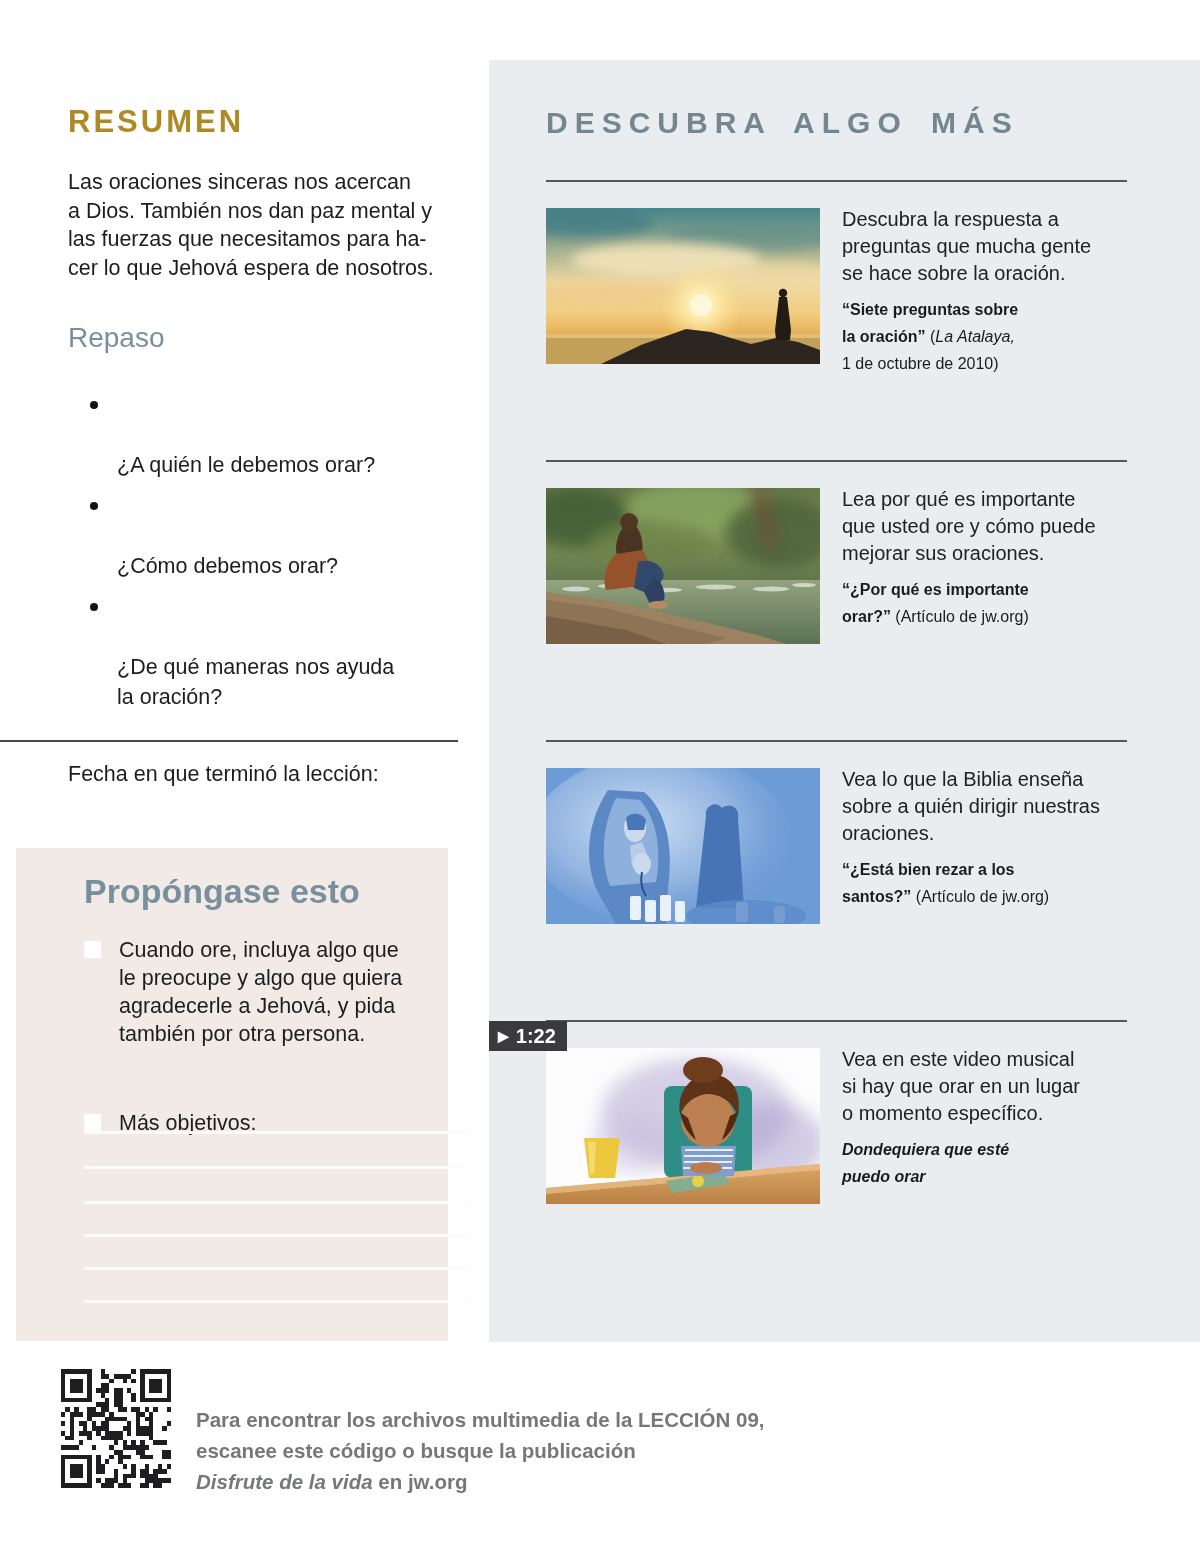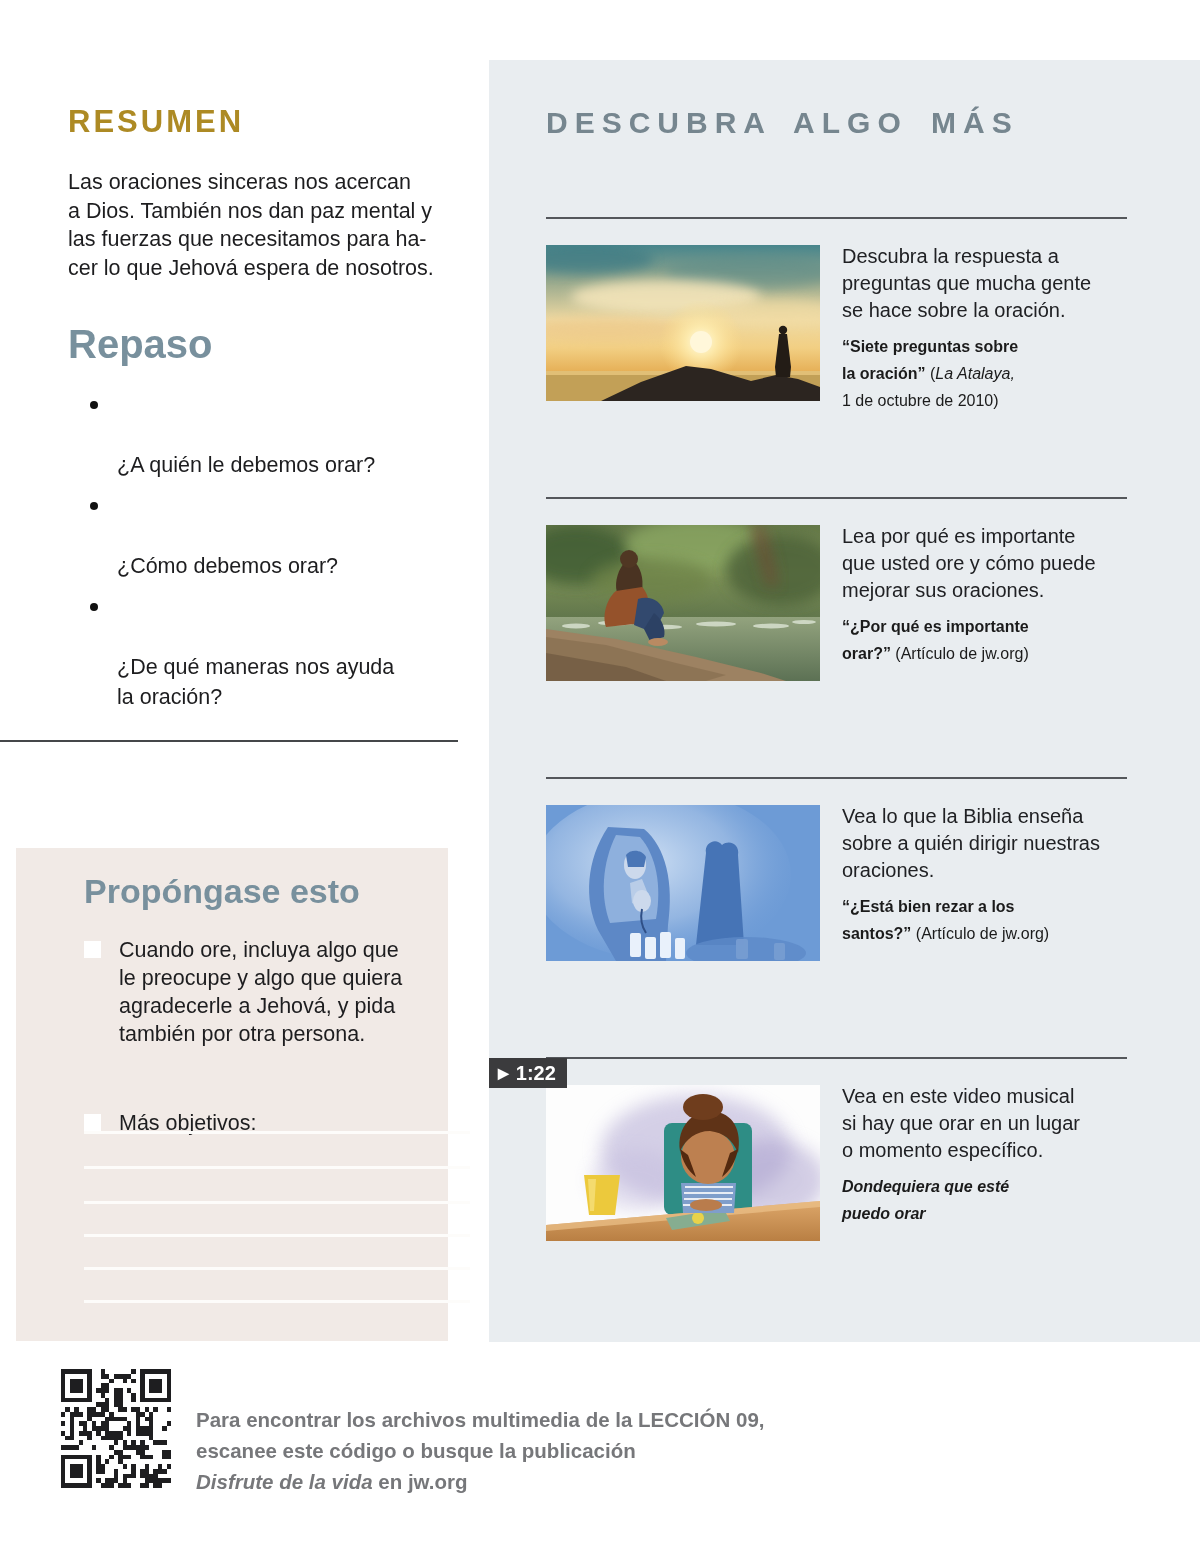--- a/index.html
+++ b/index.html
@@ -10,21 +10,21 @@
   *{margin:0;padding:0;box-sizing:border-box;}
   html,body{background:#ffffff;}
   body{font-family:"Liberation Sans",sans-serif;color:var(--body-text);}
   .page{position:relative;width:1200px;height:1543px;background:#fff;overflow:hidden;}
 
   
   .resumen-heading{position:absolute;left:68px;top:104px;font-size:31px;font-weight:bold;
     letter-spacing:3px;color:var(--gold);}
   .summary-body{position:absolute;left:68px;top:168px;width:410px;font-size:21.5px;
     line-height:28.5px;white-space:pre-line;}
-  .repaso-heading{position:absolute;left:68px;top:322px;font-size:40px;font-weight:bold;
+  .repaso-heading{position:absolute;left:68px;top:322px;font-size:28px;font-weight:normal;
     color:var(--heading-slate);}
   .review-list{position:absolute;left:90px;top:390px;list-style:none;width:360px;}
   .review-list li{position:relative;padding-left:27px;font-size:21.5px;line-height:30px;
     margin-bottom:11px;white-space:pre-line;}
   .review-list li .dot{position:absolute;left:0;top:11px;width:8px;height:8px;border-radius:50%;
     background:#111;}
   .left-divider{position:absolute;left:0;top:740px;width:458px;height:2px;background:var(--divider);}
   .fecha-label{position:absolute;left:68px;top:762px;font-size:21.5px;}
 
   .goals-panel{position:absolute;left:16px;top:848px;width:432px;height:493px;background:var(--goals-bg);}
@@ -35,21 +35,21 @@
   .goal-2{top:228px;margin-top:33px;}
   .checkbox{flex:0 0 auto;width:17px;height:17px;background:#fff;margin-top:5px;}
   .goal-text{margin-left:18px;width:330px;font-size:21.5px;line-height:28px;white-space:pre-line;}
   .write-line{position:absolute;left:68px;width:386px;height:3px;background:var(--line-white);}
 
   
   .discover-panel{position:absolute;left:489px;top:60px;width:711px;height:1282px;
     background:var(--panel-bg);}
   .discover-heading{position:absolute;left:57px;top:46px;font-size:30px;font-weight:bold;
     letter-spacing:7px;word-spacing:8px;color:var(--discover-heading);}
-  .discover-item{position:absolute;left:0;width:711px;height:363px;margin-top:37px;}
+  .discover-item{position:absolute;left:0;width:711px;height:363px;}
   .item-1{top:120px;} .item-2{top:400px;} .item-3{top:680px;border-radius:15px;} .item-4{top:960px;}
   .item-divider{position:absolute;left:57px;top:0;width:581px;height:2px;background:#54575b;}
   .thumb{position:absolute;left:57px;top:28px;width:274px;height:156px;overflow:hidden;}
   .thumb svg{display:block;width:274px;height:156px;}
   .item-text{position:absolute;left:353px;top:26px;width:300px;}
   .item-desc{font-size:20px;line-height:27px;white-space:pre-line;color:#202124;}
   .item-ref{margin-top:9px;font-size:16px;line-height:27px;white-space:pre-line;color:#1b1b1b;}
   .item-ref .b{font-weight:bold;}
   .item-ref .i{font-style:italic;}
   .item-ref .bi{font-weight:bold;font-style:italic;}
@@ -86,20 +86,21 @@
       <span>¿Cómo debemos orar?</span>
     </li>
     <li>
       <span class="dot"></span>
       <span>¿De qué maneras nos ayuda
 la oración?</span>
     </li>
   </ul>
 
   <div class="left-divider"></div>
+  <p class="fecha-label">Fecha en que terminó la lección:</p>
 
   <section class="goals-panel">
     <h2 class="goals-heading">Propóngase esto</h2>
     <div class="goal goal-1">
       <span class="checkbox"></span>
       <p class="goal-text">Cuando ore, incluya algo que
 le preocupe y algo que quiera
 agradecerle a Jehová, y pida
 también por otra persona.</p>
     </div>

